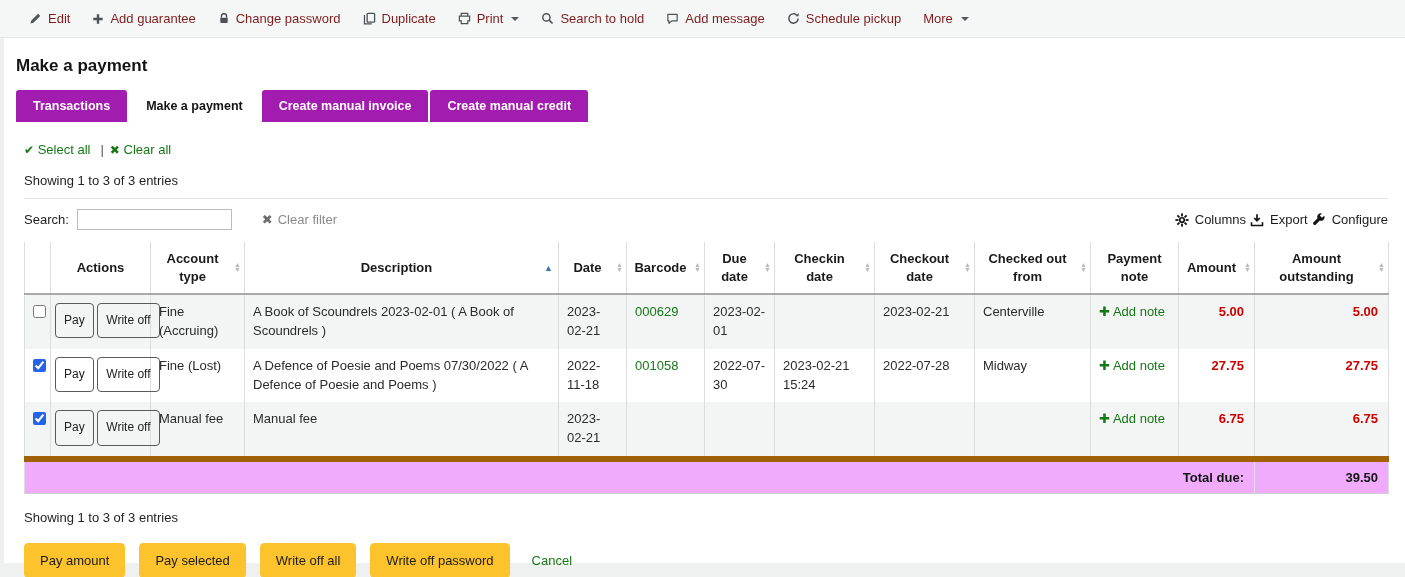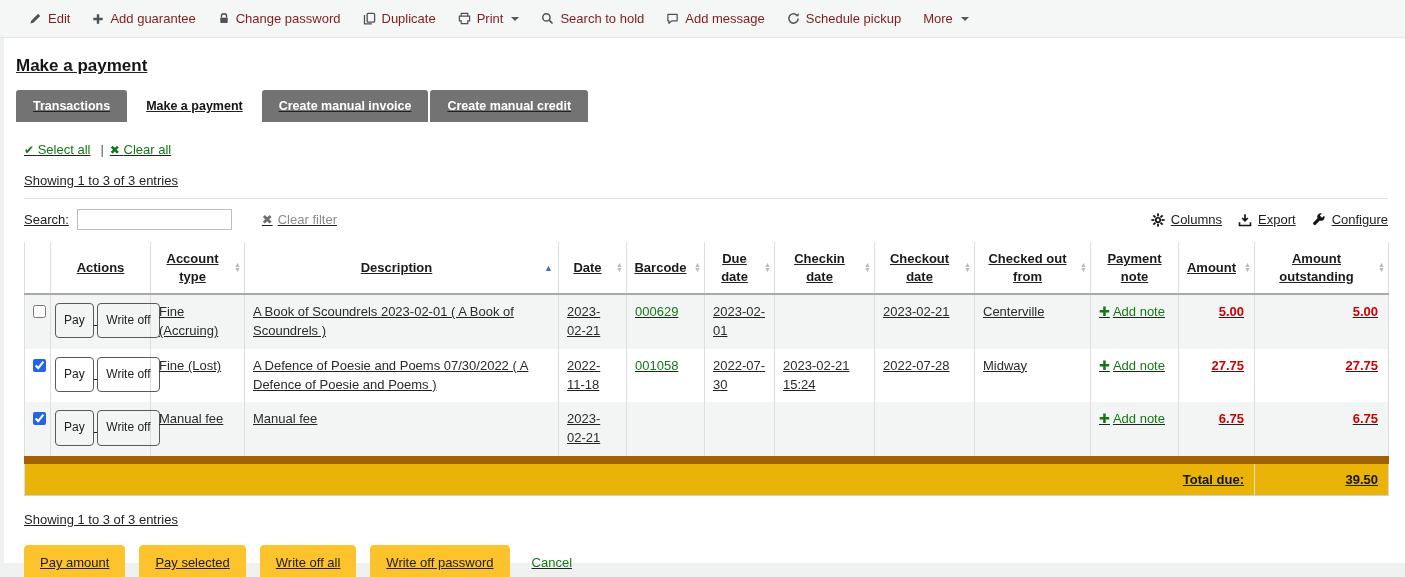--- a/index.html
+++ b/index.html
@@ -9,46 +9,46 @@
   
   .toolbar { height:38px; background:#f5f6f6; border-bottom:1px solid #e4e6e6;
     display:flex; align-items:center; padding-left:18px; }
   .tb { background:none; border:none; font:inherit; color:#7f1d1d; cursor:pointer;
     display:inline-flex; align-items:center; gap:6px; padding:0 11px; height:42px; }
   .tb .ic { display:inline-flex; color:#4d5256; }
   .caret { display:inline-block; width:0; height:0; border-left:4px solid transparent;
     border-right:4px solid transparent; border-top:4px solid #53585c; margin-left:2px; }
 
   
-  .content { background:#fff; margin-left:4px; height:525px; padding:12px 16px 0 8px;text-decoration:underline; }
+  .content { background:#fff; margin-left:4px; height:525px; padding:12px 16px 0 8px; }
   h1 { font-size:17px; font-weight:bold; color:#141414; margin:6px 0 14px 4px; }
 
   .tabs { margin-left:4px; display:flex; }
   .tab { border:none; font:inherit; font-size:12.5px; font-weight:bold; cursor:pointer;
     padding:9px 17px; margin-right:2px; border-radius:3px 3px 0 0;
-    background:#737373; color:#fff; }
+    background:#a21caf; color:#fff; }
   .tab.active { background:#fff; color:#141414; }
 
   .panel { padding-top:20px; }
   .sel-links { margin-left:12px; font-size:13px; }
   .glink { color:#147814; text-decoration:none; cursor:pointer; }
   .glink .gi { font-size:12px; }
   .sep { color:#555; margin:0 6px 0 10px; }
   .info { margin:16px 0 10px 12px; color:#242424; }
 
   .dt-area { width:1364px; margin-left:12px; }
   .dt-controls { border-top:1px solid #e2e2e2; padding:10px 0 12px 0;
     display:flex; align-items:center; }
   .search-lbl { color:#222; }
   .search-box { width:155px; height:21px; border:1px solid #bdbdbd; margin-left:8px;
     font:inherit; padding:0 4px; }
   .clear-filter { background:none; border:none; font:inherit; color:#8a8a8a;
     margin-left:30px; cursor:pointer; display:inline-flex; gap:5px; align-items:center; }
   .clear-filter .xi { color:#6e6e6e; font-weight:bold; font-size:13px; }
-  .dt-tools { margin-left:auto; display:flex; align-items:center; gap:16px; }
+  .dt-tools { margin-left:auto; display:flex; align-items:center; gap:4px; }
   .tool { background:none; border:none; font:inherit; color:#1c1c1c; cursor:pointer;
     display:inline-flex; align-items:center; gap:6px; }
   .tool .ic { display:inline-flex; color:#141414; }
 
   
   table { border-collapse:collapse; width:1364px; table-layout:fixed; }
   th, td { border-right:1px solid #ddd; border-left:1px solid #ddd; }
   thead th { font-weight:bold; color:#1a1a1a; text-align:center; vertical-align:middle;
     padding:8px 16px 8px 6px; border-bottom:2px solid #a9a9a9; position:relative;
     line-height:1.35; cursor:pointer; }
@@ -66,21 +66,21 @@
   td.c-cb, th.c-cb { text-align:center; }
   td.c-cb { padding-top:10px; }
   input[type=checkbox] { width:13px; height:13px; accent-color:#2563eb; cursor:pointer; }
   .mini { background:transparent; border:1px solid #5a5a5a; border-radius:4px;
     font:inherit; font-size:12px; color:#222; padding:8px 8px; cursor:pointer; }
   .mini + .mini { }
   td.c-act { text-align:center; white-space:nowrap; padding-left:4px; padding-right:4px; }
   a.blink { color:#147814; text-decoration:none; cursor:pointer; }
   .note-plus { color:#147814; font-weight:bold; margin-right:3px; }
   td.c-amt { text-align:right; color:#cc0000; font-weight:bold; padding-right:10px; }
-  tfoot td { background:#eab308; border-top:8px solid #a16207; border-bottom:1px solid #cfcfcf;
+  tfoot td { background:#f0abfc; border-top:6px solid #a16207; border-bottom:1px solid #cfcfcf;
     padding:8px 10px; font-weight:bold; color:#141414; text-align:right; }
 
   
   .foot-actions { margin:18px 0 0 12px; display:flex; align-items:center; }
   .ybtn { background:#fdc32c; border:1px solid #fdc32c; border-radius:4px; font:inherit;
     color:#1c1c1c; padding:9px 15px; margin-right:14px; cursor:pointer;text-align:center; }
   .cancel { margin-left:8px; }
   svg { display:block; }
 </style>
 </head>

